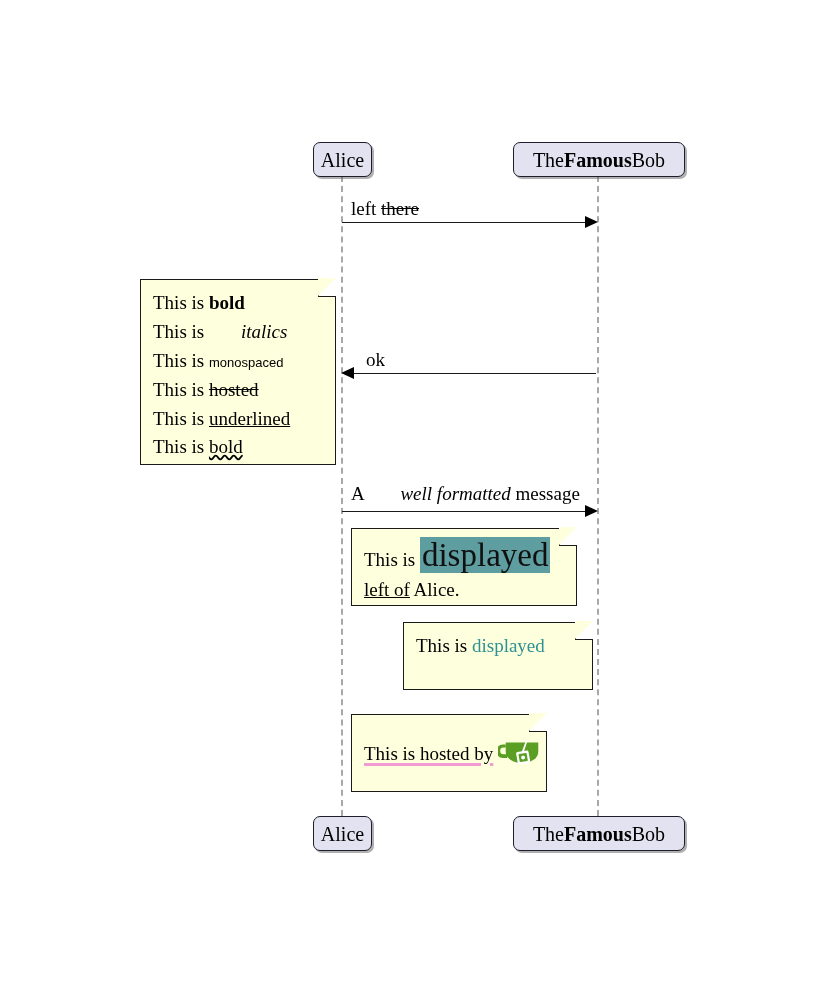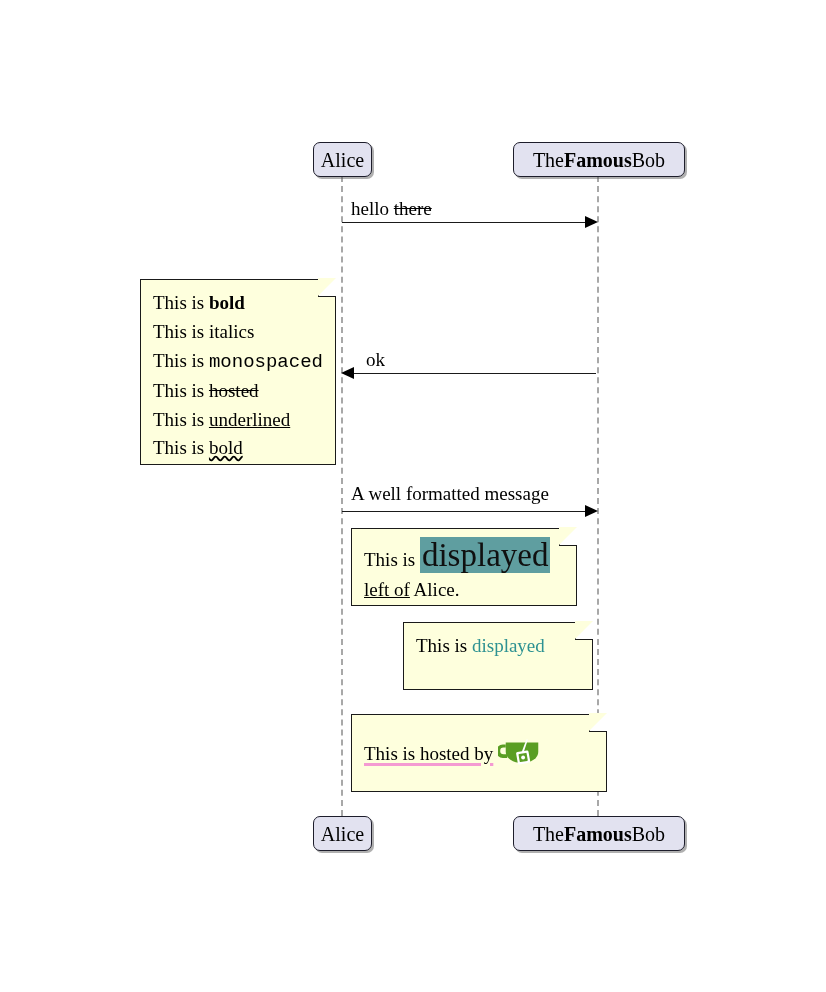--- a/index.html
+++ b/index.html
@@ -24,40 +24,40 @@
   
   .msg-line{position:absolute;height:0;border-top:1.6px solid #1a1a1a;}
   .arrow-r{position:absolute;width:0;height:0;
     border-top:6px solid transparent;border-bottom:6px solid transparent;
     border-left:13px solid #000;}
   .arrow-l{position:absolute;width:0;height:0;
     border-top:6px solid transparent;border-bottom:6px solid transparent;
     border-right:13px solid #000;}
   .msg-label{position:absolute;font-size:19px;line-height:1;white-space:nowrap;}
   .strike{text-decoration:line-through;}
-  .ital{}
+  .ital{font-style:italic;margin-left:32px;}
 
   
   .note{
     position:absolute;box-sizing:border-box;
     background:#feffdd;border:1.4px solid #1a1a1a;
     padding:9px 12px 8px 12px;
   }
   .note-fold{
     position:absolute;top:-1px;right:-1px;width:17px;height:17px;
     background:#ffffff;border-left:1.4px solid #1a1a1a;
     border-bottom:1.4px solid #1a1a1a;
     transform:skewX(0deg);
   }
   .note-fold::after{
     content:"";position:absolute;left:-1.4px;top:-1.4px;
     width:0;height:0;border-top:18px solid #feffdd;border-right:18px solid transparent;
   }
   .note-line{font-size:19px;line-height:1.52;white-space:nowrap;}
-  .mono{font-family:Liberation Mono, monospace;font-size:19px;}
+  .mono{font-family:Liberation Sans, sans-serif;font-size:13px;}
   .und{text-decoration:underline;}
   .waved{text-decoration:underline;text-decoration-style:wavy;}
   .big-hl{font-size:33px;background:#5f9ea0;color:#101010;padding:0 2px;}
   .u-red{text-decoration-color:#e05a4e;
          text-decoration-thickness:2.5px;text-underline-offset:2px;}
   .u-pink{text-decoration:underline;text-decoration-color:#f49ad2;
           text-decoration-thickness:3px;text-underline-offset:3px;}
   .c-teal{color:#2e9292;}
   .c-mag{color:#a0009b;font-weight:bold;}
   .s-red{font-weight:bold;text-decoration:line-through;
@@ -77,21 +77,21 @@
     <span>Alice</span>
   </div>
 
   <div class="participant" style="left:513px;top:142px;width:172px;height:35px;">
     <span>The </span>
       <b>Famous</b>
       <span> Bob</span>
   </div>
 
   <div class="msg-label" style="left:351px;top:199px;">
-    <span>hello </span><span class="strike">there</span>
+    <span>left </span><span class="strike">there</span>
   </div>
   <div class="msg-line" style="left:342px;top:222px;width:252px;"></div>
   <div class="arrow-r" style="left:585px;top:216px;"></div>
 
   <div class="note" style="left:140px;top:279px;width:196px;height:186px;">
     <div class="note-fold"></div>
     <div class="note-line">
       <span>This is </span><span class="bold">bold</span>
     </div>
     <div class="note-line">
@@ -133,21 +133,21 @@
     </div>
   </div>
 
   <div class="note" style="left:403px;top:622px;width:190px;height:68px;">
     <div class="note-fold"></div>
     <div class="note-line">
       <span class="u-red">This</span><span> is </span><span class="c-teal">displayed</span>
     </div>
   </div>
 
-  <div class="note" style="left:351px;top:714px;width:256px;height:78px;padding-top:20px;">
+  <div class="note" style="left:351px;top:714px;width:196px;height:78px;padding-top:20px;">
     <div class="note-fold"></div>
     <div class="note-line">
       <span class="u-pink">This is hosted by</span>
       <span class="cup">
         <svg viewBox="0 0 64 46" width="48" height="34" aria-hidden="true">
           <path d="M10 10 h44 v13 a22 15 0 0 1 -44 0 z" fill="#5a9e23"></path>
           <path d="M10 13 h-4 a9 9 0 0 0 0 18 h6 v-5 h-5 a4.5 4.5 0 0 1 0 -9 h3 z" fill="#5a9e23"></path>
           <path d="M30 27 L38 6 L40 6 L33 27 z" fill="#ffffff"></path>
           <rect x="25" y="22" width="17" height="17" rx="2" transform="rotate(-10 33 30)" fill="#ffffff"></rect>
           <rect x="28" y="25" width="11" height="11" rx="1" transform="rotate(-10 33 30)" fill="#5a9e23"></rect>

